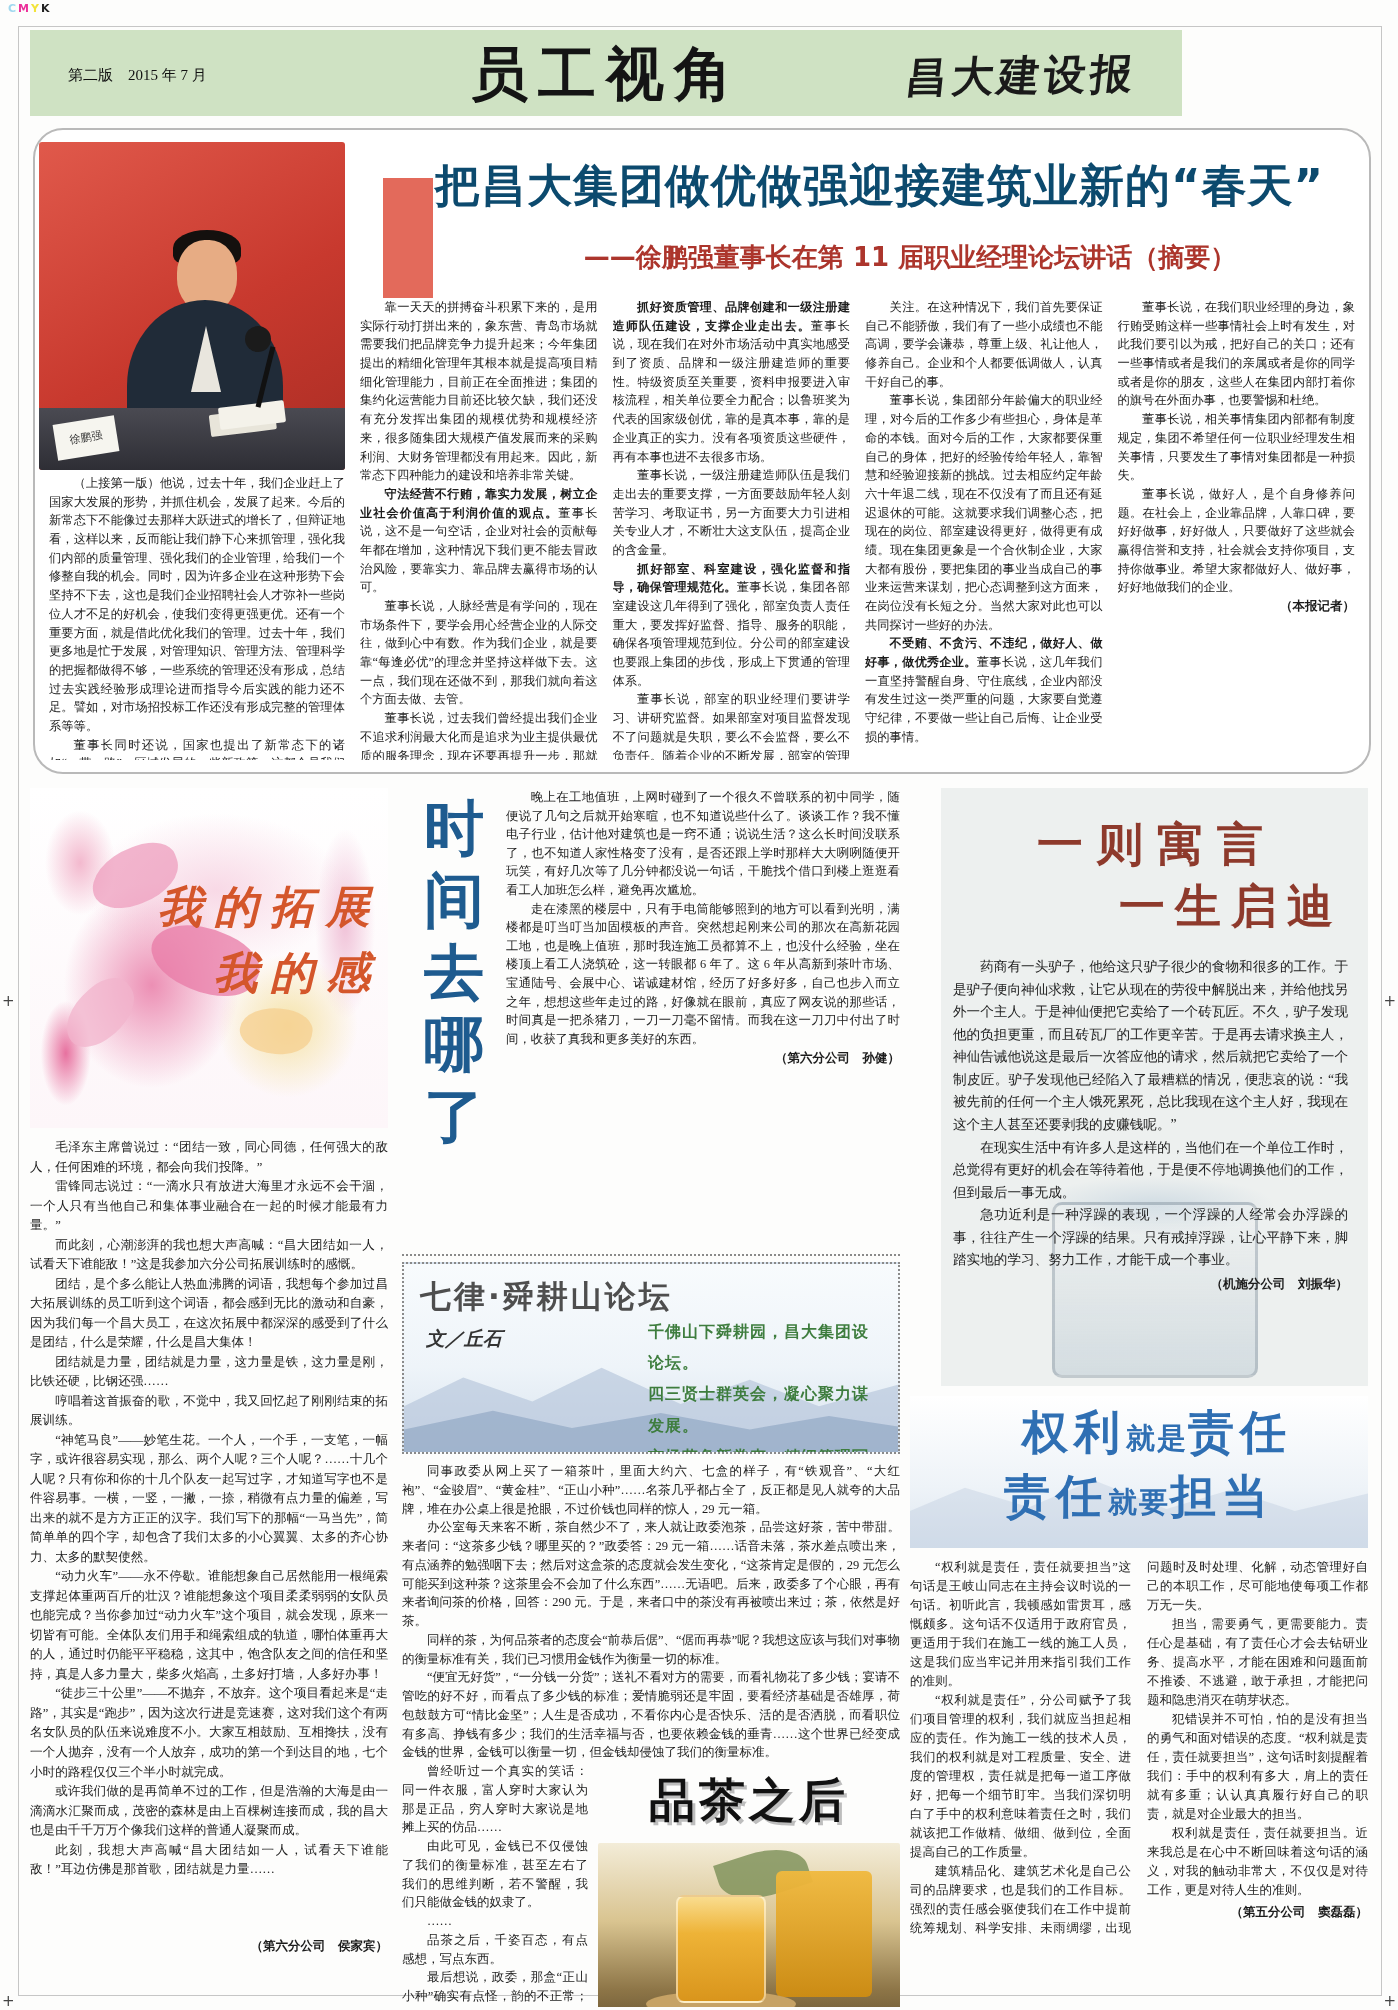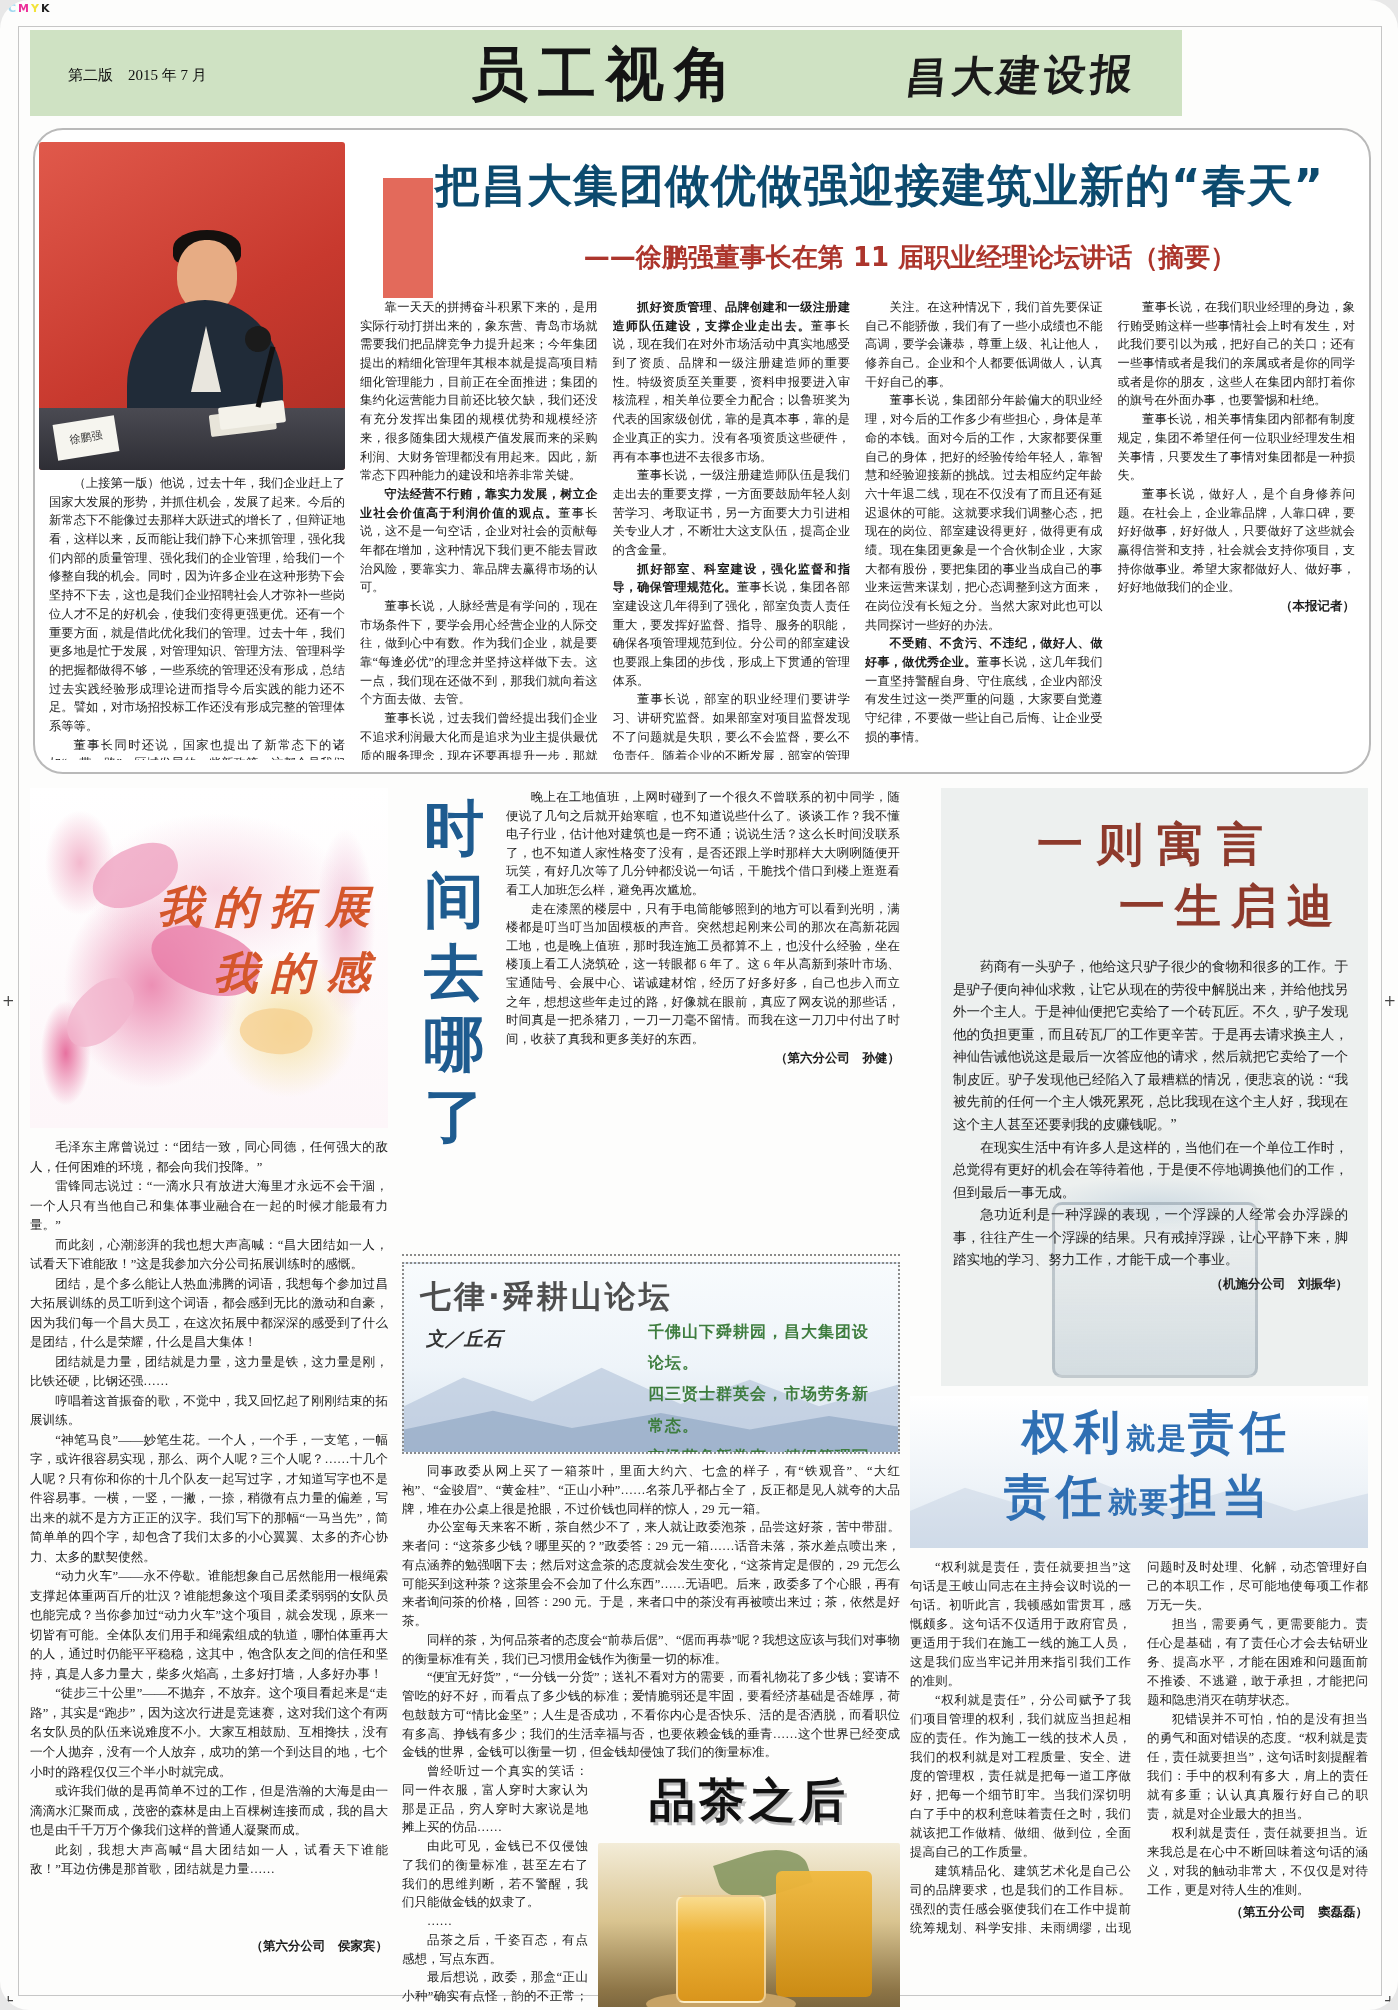--- a/index.html
+++ b/index.html
@@ -1,17 +1,17 @@
 <!DOCTYPE html>
 <html><head>
 <meta charset="utf-8">
 <style>
   html,body{margin:0;padding:0;background:#e8e8e8;}
   .page{position:relative;width:1398px;height:2010px;background:#fdfdfc;margin:0 auto;
-        font-family:"Liberation Serif",serif;color:#1c1c1c;overflow:hidden;border-radius:29px;}
+        font-family:"Liberation Serif",serif;color:#1c1c1c;overflow:hidden;}
   .frame{position:absolute;left:18px;right:16px;top:26px;bottom:14px;border:1px solid #c6c6c6;pointer-events:none;}
   .cmyk{position:absolute;left:8px;top:2px;font:bold 11px "DejaVu Sans",sans-serif;letter-spacing:2px;}
   .cmyk span:nth-child(1){color:#9fd8ef;}
   .cmyk span:nth-child(2){color:#ec2f9a;}
   .cmyk span:nth-child(3){color:#f2e33a;}
   .cmyk span:nth-child(4){color:#222;}
   .mark{position:absolute;color:#444;font-size:15px;font-family:"DejaVu Sans",sans-serif;}
 
   
   .band{position:absolute;left:30px;top:30px;width:1152px;height:86px;background:#cfe2c3;}
@@ -256,21 +256,21 @@
       </div>
     </div>
     <hr class="dotted-rule">
     <div class="poem-box">
       <div class="mtn mtn1"></div>
       <div class="mtn mtn2"></div>
       <div class="poem-title">七律·舜耕山论坛</div>
       <div class="poem-author">文／丘石</div>
       <div class="poem-lines">
           <p>千佛山下舜耕园，昌大集团设论坛。</p>
-          <p>四三贤士群英会，市场劳务新常态。</p>
+          <p>四三贤士群英会，凝心聚力谋发展。</p>
           <p>市场劳务新常态，精细管理写心间。</p>
         </div>
     </div>
     <div class="tea-wrap">
       <div>
           <p>同事政委从网上买了一箱茶叶，里面大约六、七盒的样子，有“铁观音”、“大红袍”、“金骏眉”、“黄金桂”、“正山小种”……名茶几乎都占全了，反正都是见人就夸的大品牌，堆在办公桌上很是抢眼，不过价钱也同样的惊人，29 元一箱。</p>
           <p>办公室每天来客不断，茶自然少不了，来人就让政委泡茶，品尝这好茶，苦中带甜。来者问：“这茶多少钱？哪里买的？”政委答：29 元一箱……话音未落，茶水差点喷出来，有点涵养的勉强咽下去；然后对这盒茶的态度就会发生变化，“这茶肯定是假的，29 元怎么可能买到这种茶？这茶里会不会加了什么东西”……无语吧。后来，政委多了个心眼，再有来者询问茶的价格，回答：290 元。于是，来者口中的茶没有再被喷出来过；茶，依然是好茶。</p>
           <p>同样的茶，为何品茶者的态度会“前恭后倨”、“倨而再恭”呢？我想这应该与我们对事物的衡量标准有关，我们已习惯用金钱作为衡量一切的标准。</p>
           <p>“便宜无好货”，“一分钱一分货”；送礼不看对方的需要，而看礼物花了多少钱；宴请不管吃的好不好，而看点了多少钱的标准；爱情脆弱还是牢固，要看经济基础是否雄厚，荷包鼓鼓方可“情比金坚”；人生是否成功，不看你内心是否快乐、活的是否洒脱，而看职位有多高、挣钱有多少；我们的生活幸福与否，也要依赖金钱的垂青……这个世界已经变成金钱的世界，金钱可以衡量一切，但金钱却侵蚀了我们的衡量标准。</p>
         </div>

